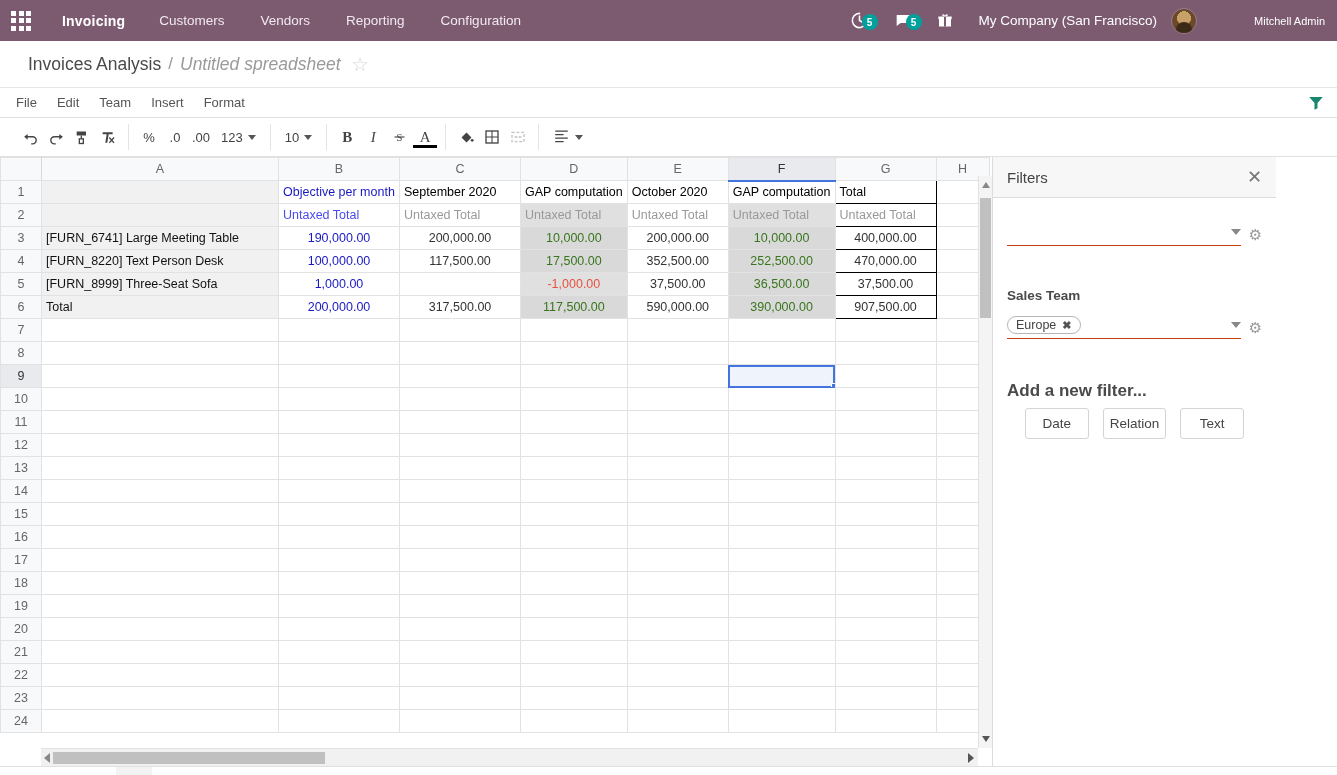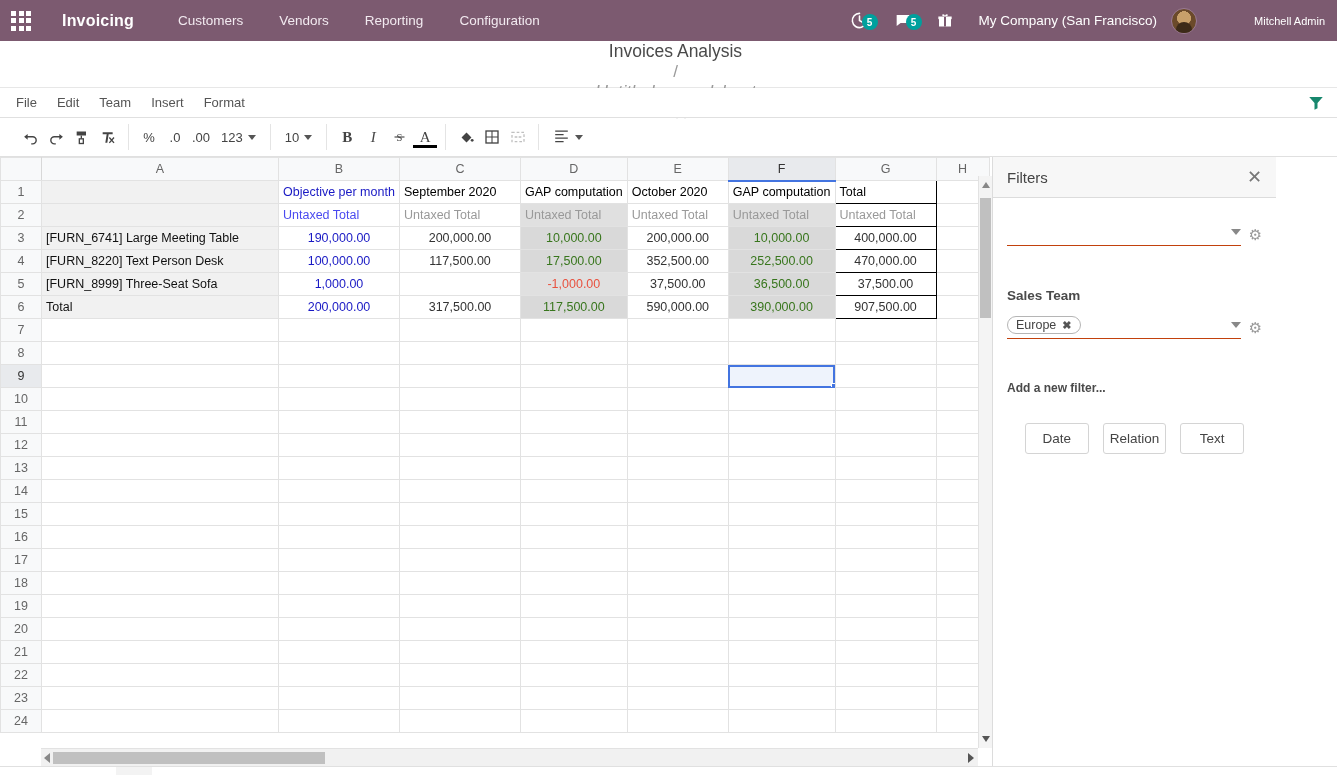--- a/index.html
+++ b/index.html
@@ -26,22 +26,22 @@
     display: grid;
     grid-template-columns: repeat(3, 5px);
     grid-template-rows: repeat(3, 5px);
     gap: 2.5px;
     align-content: center;
     justify-content: center;
     cursor: pointer;
   }
   .apps-grid i { background: #fff; display: block; width: 5px; height: 5px; }
   .brand {
-    font-size: 16px; font-weight: bold;
-    margin-left: 22px; margin-right: 30px;
+    font-size: 14px; font-weight: bold;
+    margin-left: 22px; margin-right: 20px;
     letter-spacing: .2px;
     white-space: nowrap;
   }
   .nav-menu { display: flex; gap: 8px; }
   .nav-menu a {
     color: #f2eaf0; text-decoration: none;
     font-size: 13.5px; padding: 12px 14px;
     white-space: nowrap;
   }
   .nav-right {
@@ -71,23 +71,22 @@
   .avatar:after{
     content:""; position:absolute; left:50%; top:58%;
     width:16px;height:13px;margin-left:-8px;border-radius:8px 8px 0 0;
     background:#3c2a18;
   }
   .user-name { font-size: 11px; white-space: nowrap; margin-left: 48px; }
 
   
   .breadcrumb-bar {
     height: 47px; display: flex; align-items: center;
-    padding-left: 14px; background: #fff;
+    padding-left: 28px; background: #fff;
     border-bottom: 1px solid #e7e7e7;
-    flex-direction: column;
   }
   .bc-main { font-size: 17.5px; color: #4a4a4a; }
   .bc-sep { font-size: 17px; color: #9a9a9a; margin: 0 7px; }
   .bc-sub { font-size: 17.5px; color: #9a9a9a; font-style: italic; }
   .star {
     margin-left: 11px; font-size: 19px; color: #d2d2d2; cursor: pointer;
     line-height: 1;
   }
 
   
@@ -236,21 +235,21 @@
     padding: 1px 8px; font-size: 12.5px; color: #444;
     background: #fff;
   }
   .tag-x { font-size: 11px; color: #555; cursor: pointer; font-weight: bold;}
   .dd-caret {
     margin-left: auto; width:0;height:0;
     border-left:5px solid transparent;border-right:5px solid transparent;border-top:6px solid #888;
     cursor: pointer;
   }
   .gear { color: #9a9a9a; font-size: 15px; cursor: pointer; padding-bottom: 2px;}
-  .addfilter-label { font-size: 12px; color: #4a4a4a; font-weight: bold; margin-bottom: 28px; }
+  .addfilter-label { font-size: 17px; color: #4a4a4a; font-weight: bold; margin-bottom: 7px; }
   .filter-btns { display: flex; gap: 14px; padding: 0 18px; }
   .fbtn {
     flex: 1; border: 1px solid #d4d4d4; border-radius: 3px;
     height: 31px; background: #fff; color: #444;
     font-size: 13.5px; cursor: pointer;
     font-family: "Liberation Sans", sans-serif;
   }
 
   
   .bottombar {

